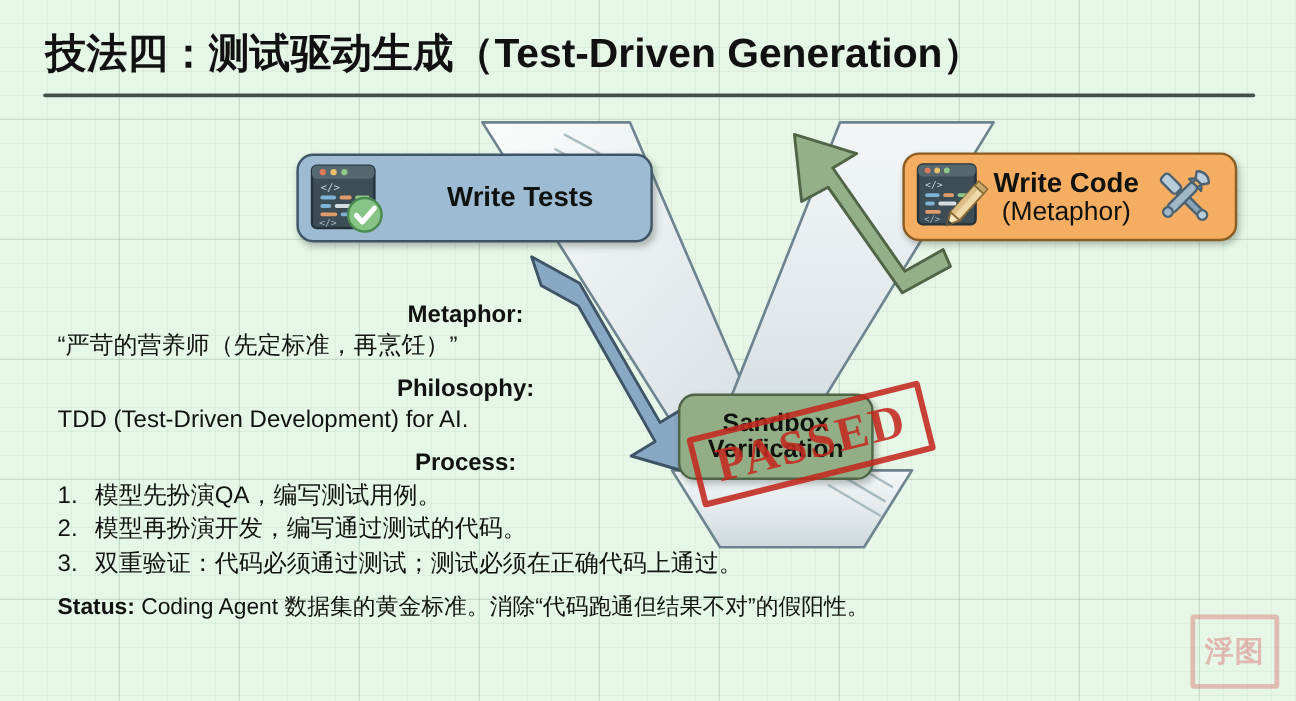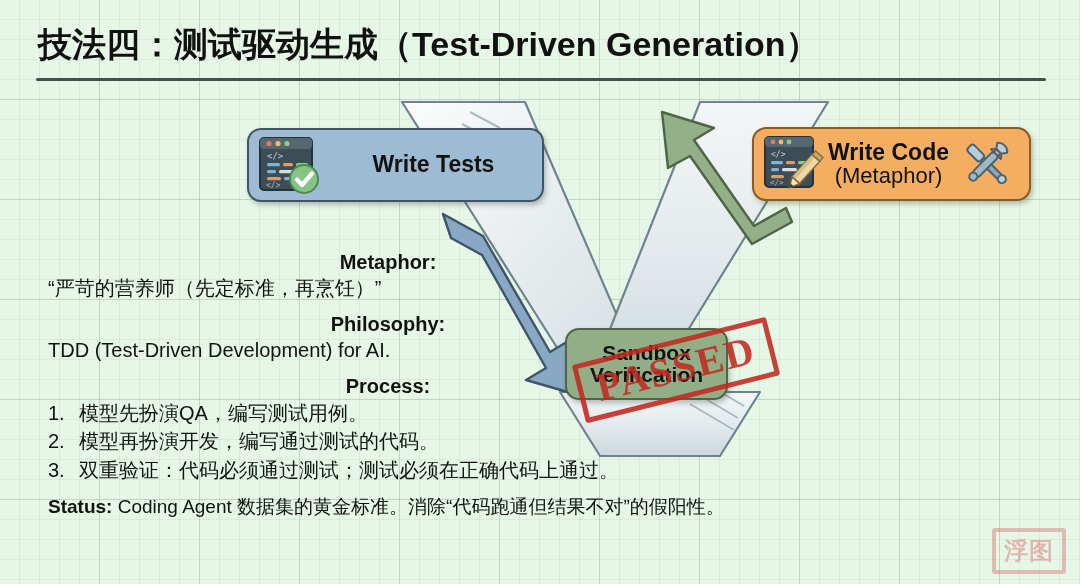--- a/index.html
+++ b/index.html
@@ -135,21 +135,21 @@
     display: flex;
   }
   #process-list li .num { width: 31px; flex: 0 0 auto; }
   #status-line { font-size: 19px; line-height: 1.3; margin-top: 11px; white-space: nowrap; }
   #status-line b { font-weight: bold; }
 
   
   #watermark {
     position: absolute;
     right: 14px; bottom: 10px;
-    width: 74px; height: 46px;
+    width: 74px; height: 62px;
     border: 4px solid rgba(214,106,106,0.42);
     border-radius: 3px;
     display: flex; align-items: center; justify-content: center;
     color: rgba(214,106,106,0.45);
     font-size: 24px;
     font-weight: bold;
     letter-spacing: 1px;
     overflow: hidden;
     font-family: Liberation Serif, serif;
   }

